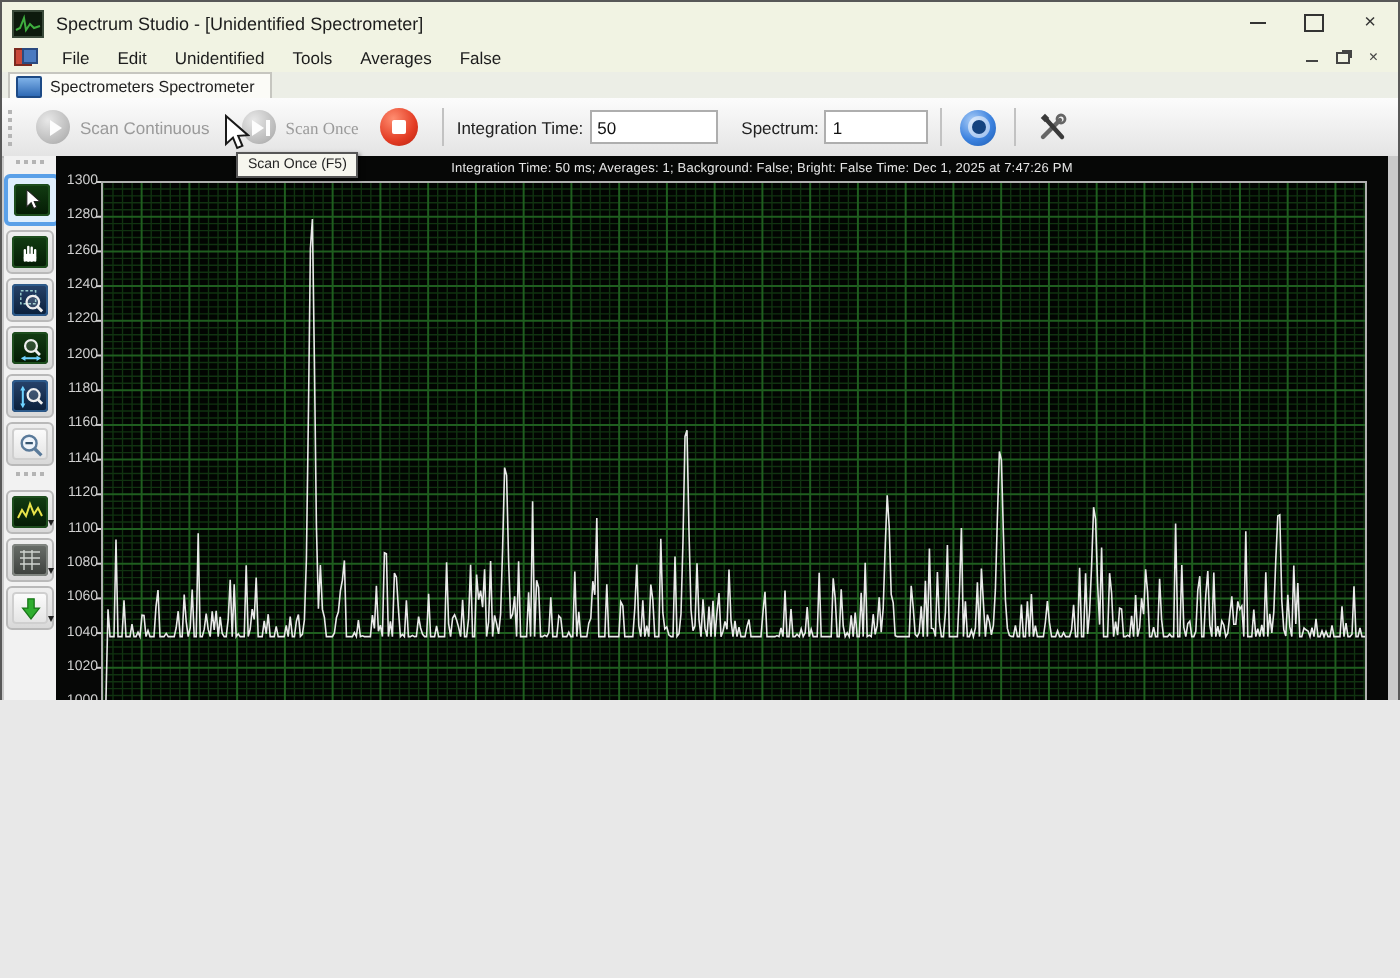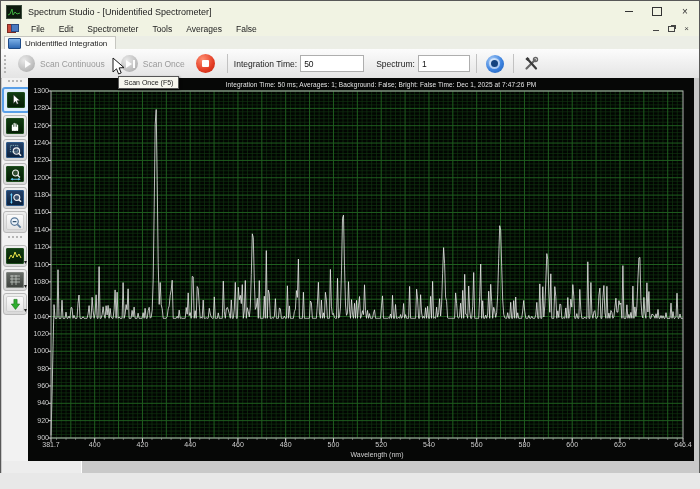--- a/index.html
+++ b/index.html
@@ -1,16 +1,16 @@
 <!DOCTYPE html>
 <html><head>
 <meta charset="utf-8">
 <style>
   html,body{margin:0;padding:0;background:#e8e8e8;font-family:"Liberation Sans",sans-serif;}
-  .stage{position:relative;width:700px;height:473px;overflow:hidden;}
+  .stage{position:relative;width:700px;height:350px;overflow:hidden;}
   .win{position:absolute;top:0;left:0;width:698px;height:487px;border:1px solid #585858;background:#c9c9c9;}
 
   
   .titlebar{position:absolute;top:0;left:0;right:0;height:21px;background:#f1f3e3;display:flex;align-items:center;border-bottom:1px solid #e4e6d6;}
   .app-icon{width:14px;height:12px;margin:0 6px 0 5px;background:#0d1a0d;border:1px solid #3a4a3a;position:relative;}
   .app-icon svg{position:absolute;inset:0;}
   .title-text{font-size:9px;color:#1c1c1c;}
   .win-controls{margin-left:auto;display:flex;align-items:center;height:100%;}
   .wc{width:28px;height:100%;display:flex;align-items:center;justify-content:center;color:#333;}
   .bar-glyph{display:inline-block;width:8px;height:1px;background:#333;}
@@ -111,47 +111,47 @@
   </div>
 
   <div class="menubar">
     <div class="mdi-icon">
           <span class="r1"></span>
           <span class="r2"></span>
         </div>
     <div style="display:flex;text-align:right;">
           <span class="menu-item">File</span>
           <span class="menu-item">Edit</span>
-          <span class="menu-item">Spectrometer</span>
+          <span class="menu-item">Unidentified</span>
           <span class="menu-item">Tools</span>
           <span class="menu-item">Averages</span>
           <span class="menu-item">False</span>
         </div>
     <div class="mdi-controls">
       <span class="mdi-min"></span>
       <span class="mdi-restore"></span>
       <span class="mdi-close">×</span>
     </div>
   </div>
 
   <div class="tabrow">
     <div class="doc-tab">
       <span class="tab-icon"></span>
-      <span>Unidentified Integration</span>
+      <span>Spectrometers Spectrometer</span>
     </div>
   </div>
 
   <div class="toolbar">
     <div class="tbtn">
       <span class="play-circle">
             <span class="play-tri"></span>
           </span>
       <span>Scan Continuous</span>
     </div>
-    <div class="tbtn" style="margin-left:6px;">
+    <div class="tbtn" style="margin-left:6px;font-family:Liberation Serif, serif;">
       <span class="play-circle">
             <span class="play-tri"></span>
             <span class="once-bar"></span>
           </span>
       <span>Scan Once</span>
     </div>
     <div class="stop-circle">
           <span class="stop-sq"></span>
         </div>
     <span class="tsep"></span>

